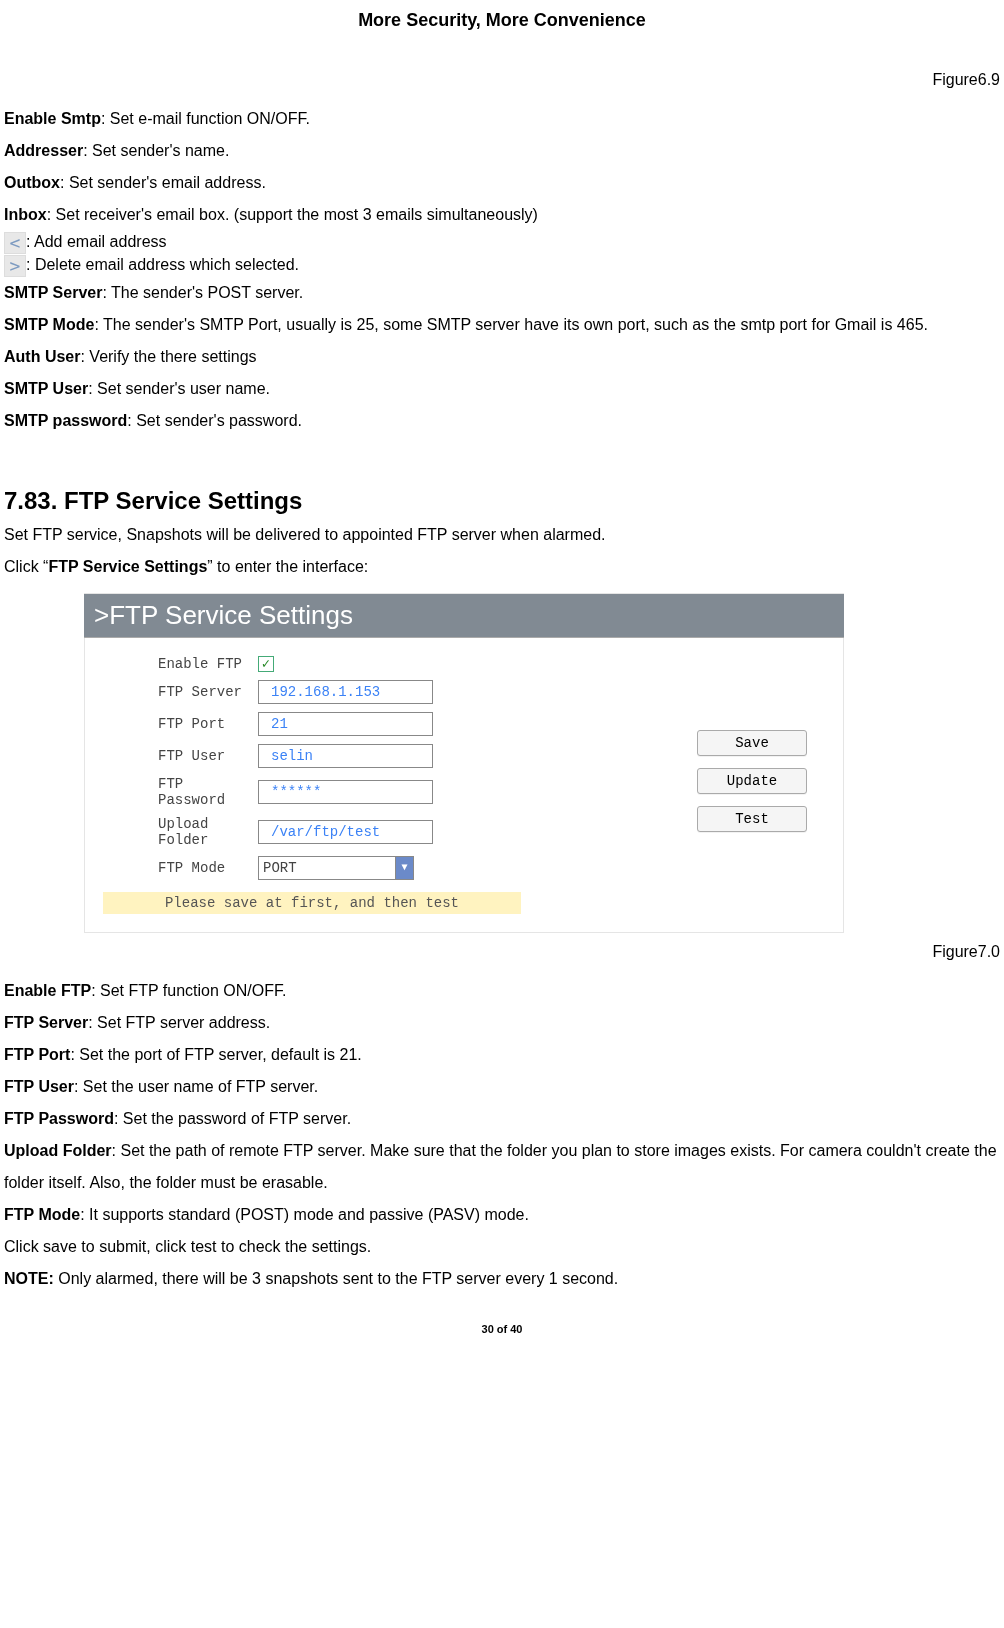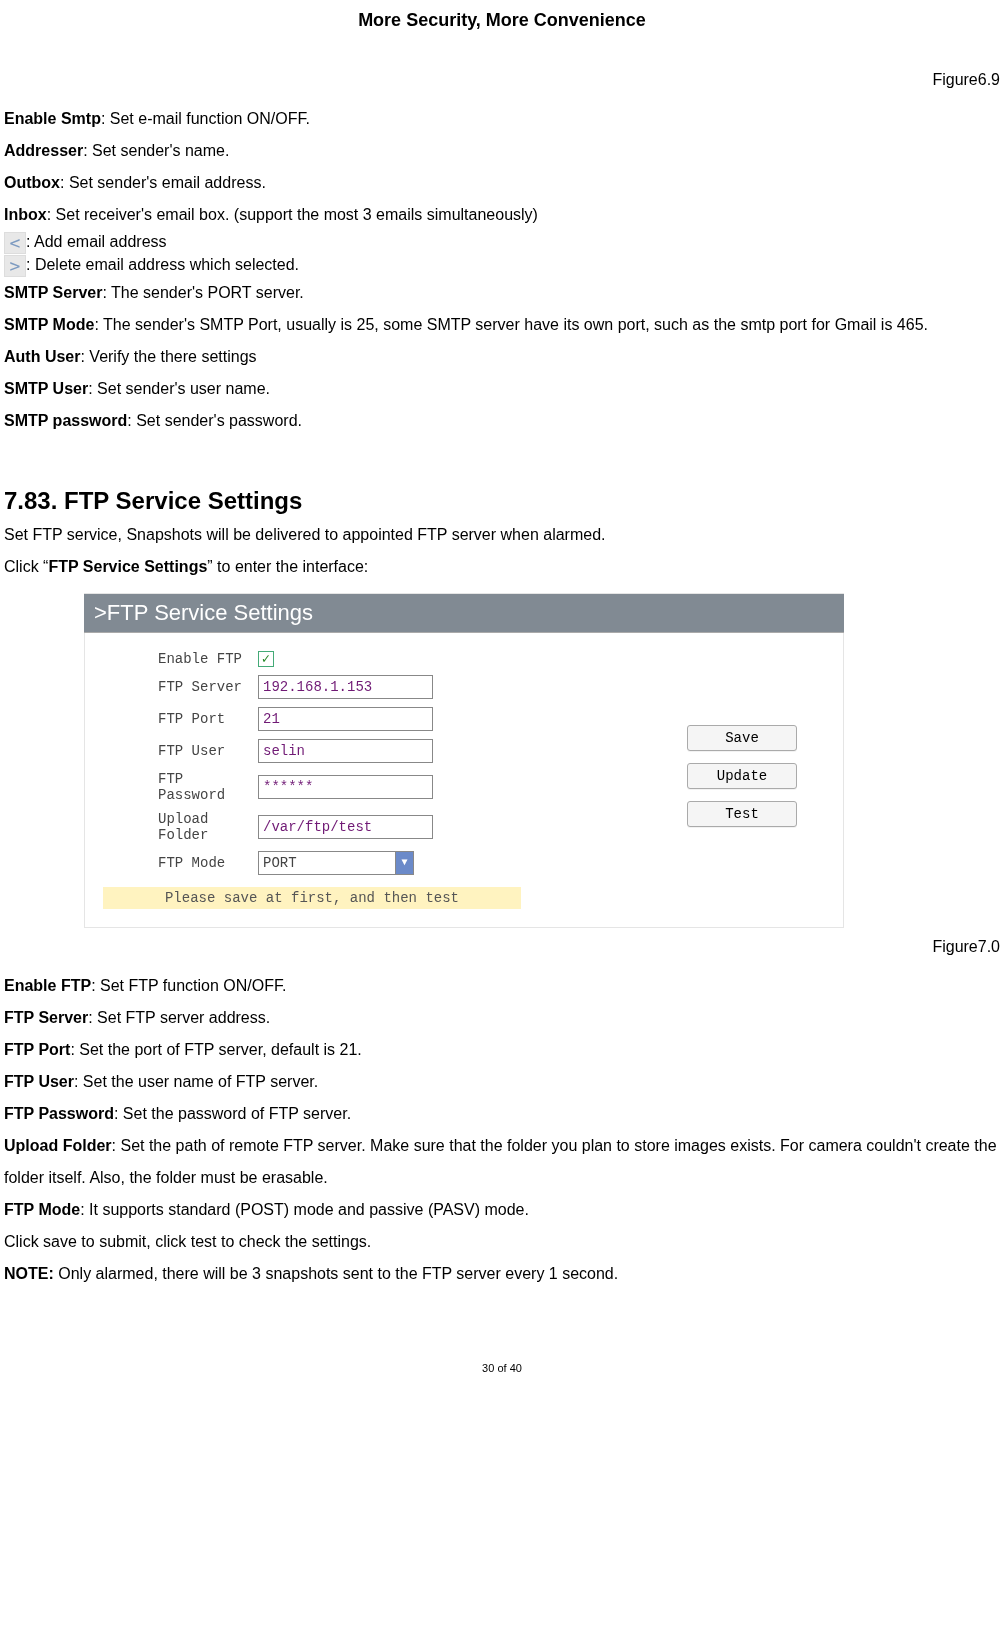--- a/index.html
+++ b/index.html
@@ -48,21 +48,21 @@
       margin-bottom: 4px;
     }
     .screenshot-ui {
       margin: 10px 0 10px 80px;
       width: 760px;
       border-top: 1px solid #e5e5e5;
     }
     .ui-titlebar {
       background: #818a93;
       color: #fff;
-      font-size: 22px;
+      font-size: 26px;
       font-family: Arial, sans-serif;
       padding: 6px 10px;
       border-bottom: 1px solid #aaa;
     }
     .ui-body {
       background: #fff;
       border: 1px solid #e5e5e5;
       border-top: none;
       padding: 18px 18px 0 18px;
       position: relative;
@@ -78,23 +78,23 @@
     .form-label {
       width: 155px;
       padding-left: 55px;
     }
     .form-input {
       width: 175px;
       height: 24px;
       border: 1px solid #888;
       font-family: "Courier New", monospace;
       font-size: 14px;
-      padding: 1px 4px;
-      background: #fff;
-      color: #701a75;
+      padding: 1px 12px;
+      background: #fff;
+      color: #3b82f6;
     }
     .form-check {
       width: 16px; height: 16px;
       border: 1px solid #4a7; background: #fff;
       display: inline-flex; align-items: center; justify-content: center;
       color: #2a8a2a; font-weight: bold; font-size: 14px;
     }
     .select-wrap {
       width: 156px; height: 24px;
       border: 1px solid #888;
@@ -106,21 +106,21 @@
     .select-arrow {
       width: 18px; height: 100%;
       background: #6b8ac9;
       color: #fff;
       display: inline-flex; align-items: center; justify-content: center;
       font-size: 10px;
       border-left: 1px solid #888;
     }
     .btn-stack {
       position: absolute;
-      right: 46px;
+      right: 36px;
       top: 92px;
       display: flex;
       flex-direction: column;
       gap: 12px;
     }
     .ui-btn {
       width: 110px; height: 26px;
       background: #f5f5f5;
       border: 1px solid #aaa;
       border-radius: 3px;
@@ -136,22 +136,23 @@
       color: #555;
       text-align: center;
       padding: 3px 8px;
       margin: 12px 0 0 0;
       width: 418px;
     }
     .ui-body-inner { padding-bottom: 18px; }
     .page-footer {
       text-align: center;
       font-size: 11px;
-      margin-top: 72px;
+      margin-top: 28px;
       padding-bottom: 12px;
+      font-weight: bold;
     }
   </style>
 </head>
 <body>
 
 <div class="page-header">More Security, More Convenience</div>
 
 <div class="figure-caption">Figure6.9</div>
 
 <div class="body-para">
@@ -168,21 +169,21 @@
 </div>
 
 <div class="body-para" style="line-height:1.4;">
   <span class="icon-box icon-left">&lt;</span><span>: Add email address</span>
 </div>
 <div class="body-para" style="line-height:1.4;">
   <span class="icon-box icon-right">&gt;</span><span>: Delete email address which selected.</span>
 </div>
 
 <div class="body-para">
-  <span class="bold">SMTP Server</span><span>: The sender's PORT server.</span>
+  <span class="bold">SMTP Server</span><span>: The sender's POST server.</span>
 </div>
 <div class="body-para">
   <span class="bold">SMTP Mode</span><span>: The sender's SMTP Port, usually is 25, some SMTP server have its own port, such as the smtp port for Gmail is 465.</span>
 </div>
 <div class="body-para">
   <span class="bold">Auth User</span><span>: Verify the there settings</span>
 </div>
 <div class="body-para">
   <span class="bold">SMTP User</span><span>: Set sender's user name.</span>
 </div>

